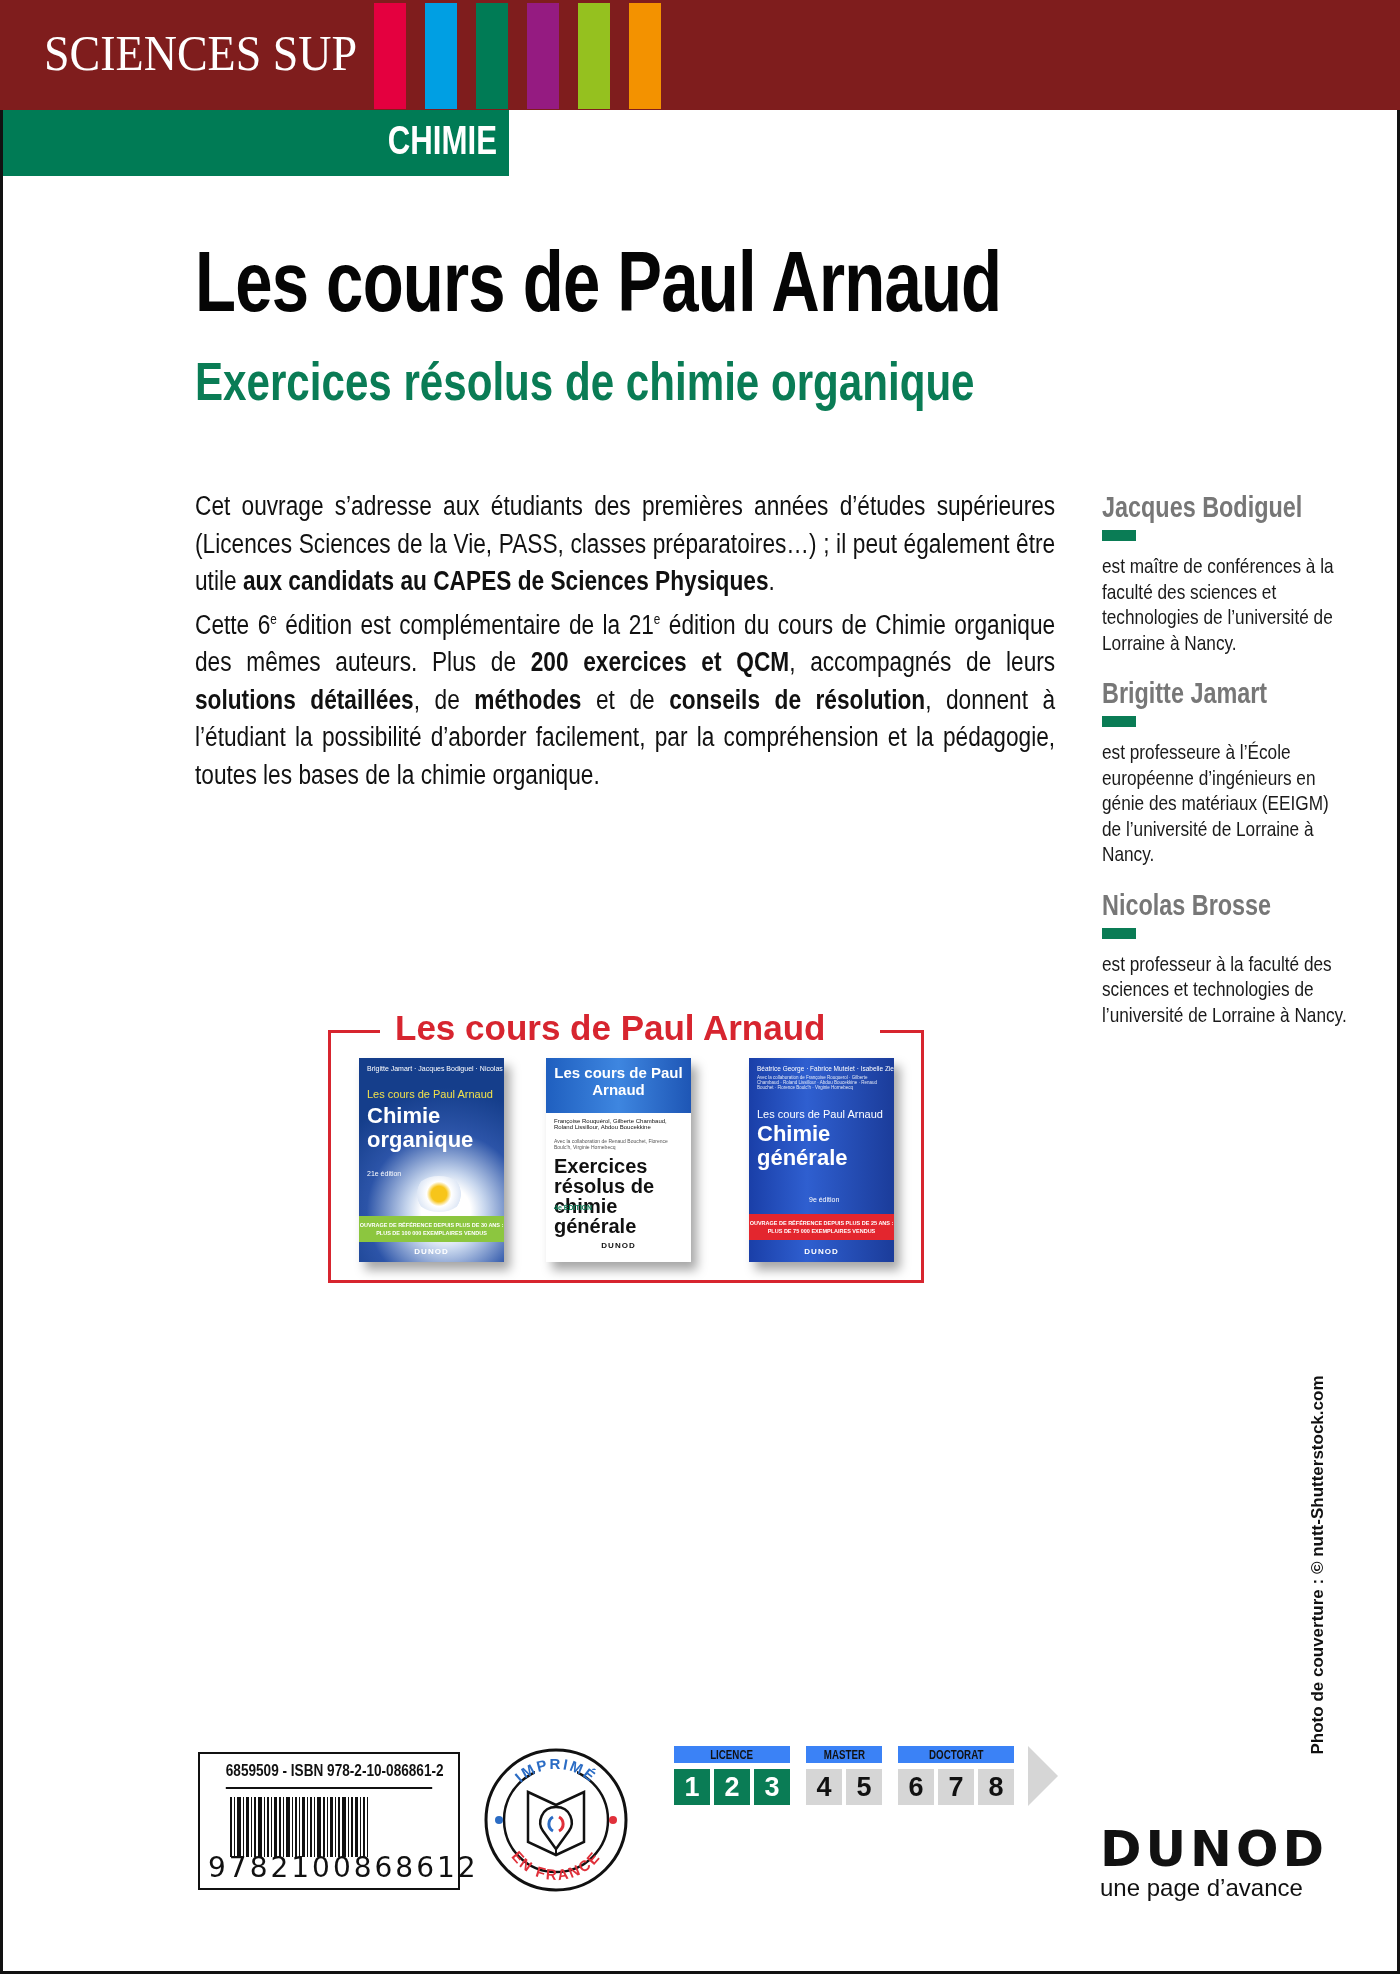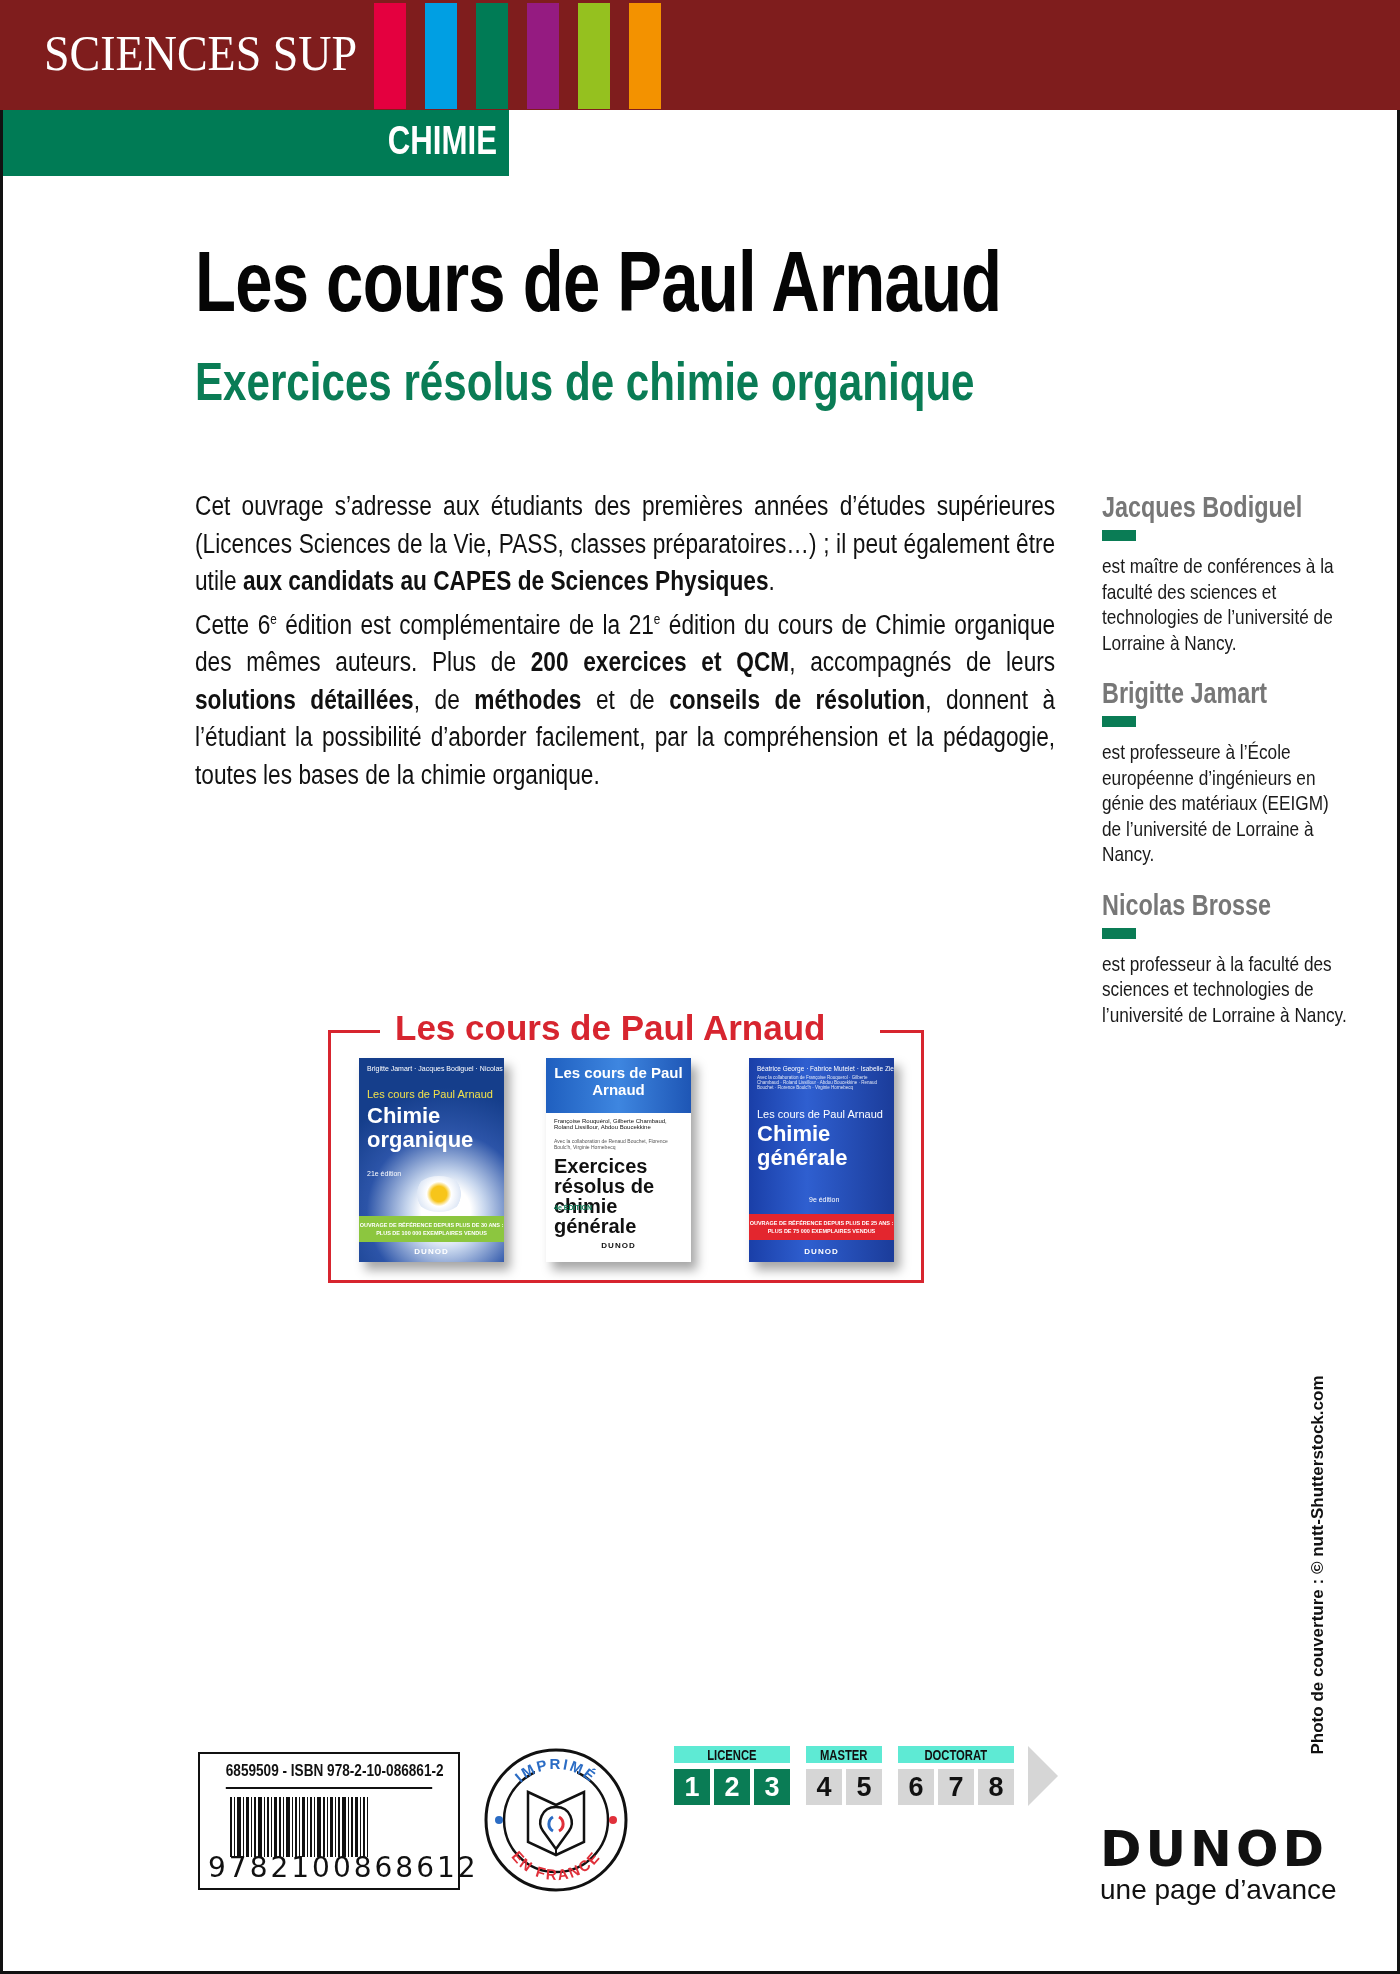--- a/index.html
+++ b/index.html
@@ -38,29 +38,29 @@
   .bk-banner { position: absolute; left: 0; width: 100%; height: 26px; font-size: 5.5px; font-weight: bold; color: #fff; text-align: center; padding-top: 5px; line-height: 8px; }
   .bk-logo { position: absolute; left: 0; width: 100%; bottom: 6px; text-align: center; font-size: 8px; font-weight: bold; letter-spacing: 1px; }
   .barcode { position: absolute; left: 198px; top: 1752px; width: 262px; height: 138px; border: 2px solid #111; background: #fff; }
   .barcode-head { height: 35px; border-bottom: 2px solid #111; font-size: 17px; font-weight: bold; text-align: center; line-height: 33px; transform: scaleX(0.8); white-space: nowrap; }
   .bars { position: absolute; left: 30px; top: 43px; width: 200px; height: 60px; display: flex; align-items: flex-start; }
   .bars i { display: block; background: #111; height: 60px; margin-right: 2px; }
   .barcode-num { position: absolute; left: 8px; bottom: 4px; font-size: 28px; letter-spacing: 3px; font-family: "DejaVu Sans", sans-serif; }
   .stamp { position: absolute; left: 483px; top: 1747px; width: 146px; height: 146px; }
   .levels { position: absolute; left: 674px; top: 1746px; }
   .lvl-group { position: absolute; top: 0; }
-  .lvl-head { height: 17px; background: #5eead4; font-size: 15px; font-weight: bold; text-align: center; line-height: 17px; }
+  .lvl-head { height: 17px; background: #3b82f6; font-size: 13px; font-weight: bold; text-align: center; line-height: 17px; }
   .lvl-head span { display: inline-block; transform: scaleX(0.75); }
   .lvl-cells { display: flex; gap: 4px; margin-top: 6px; }
   .lvl-cell { width: 36px; height: 36px; background: #d6d6d6; font-size: 27px; font-weight: bold; text-align: center; line-height: 36px; color: #111; }
   .lvl-cell.on { background: #0a7c55; color: #fff; }
   .arrow { position: absolute; left: 1028px; top: 1746px; width: 0; height: 0; border-top: 30px solid transparent; border-bottom: 30px solid transparent; border-left: 30px solid #d6d6d6; }
   .dunod { position: absolute; left: 1100px; top: 1826px; }
   .dunod-word { font-size: 50px; font-weight: bold; letter-spacing: 4px; line-height: 46px; font-family: "DejaVu Sans", sans-serif; }
-  .dunod-tag { font-size: 28px; margin-top: 2px; white-space: nowrap; }
+  .dunod-tag { font-size: 24px; margin-top: 2px; white-space: nowrap; }
   .credit { position: absolute; left: 1318px; top: 1565px; width: 420px; transform: translate(-50%, -50%) rotate(-90deg); font-size: 17px; font-weight: bold; white-space: nowrap; text-align: center; }
 </style>
 </head>
 <body>
 
 <div class="frame"></div>
 
 <div class="topbar">
   <div class="brand">SCIENCES SUP</div>
   <div class="stripes">

